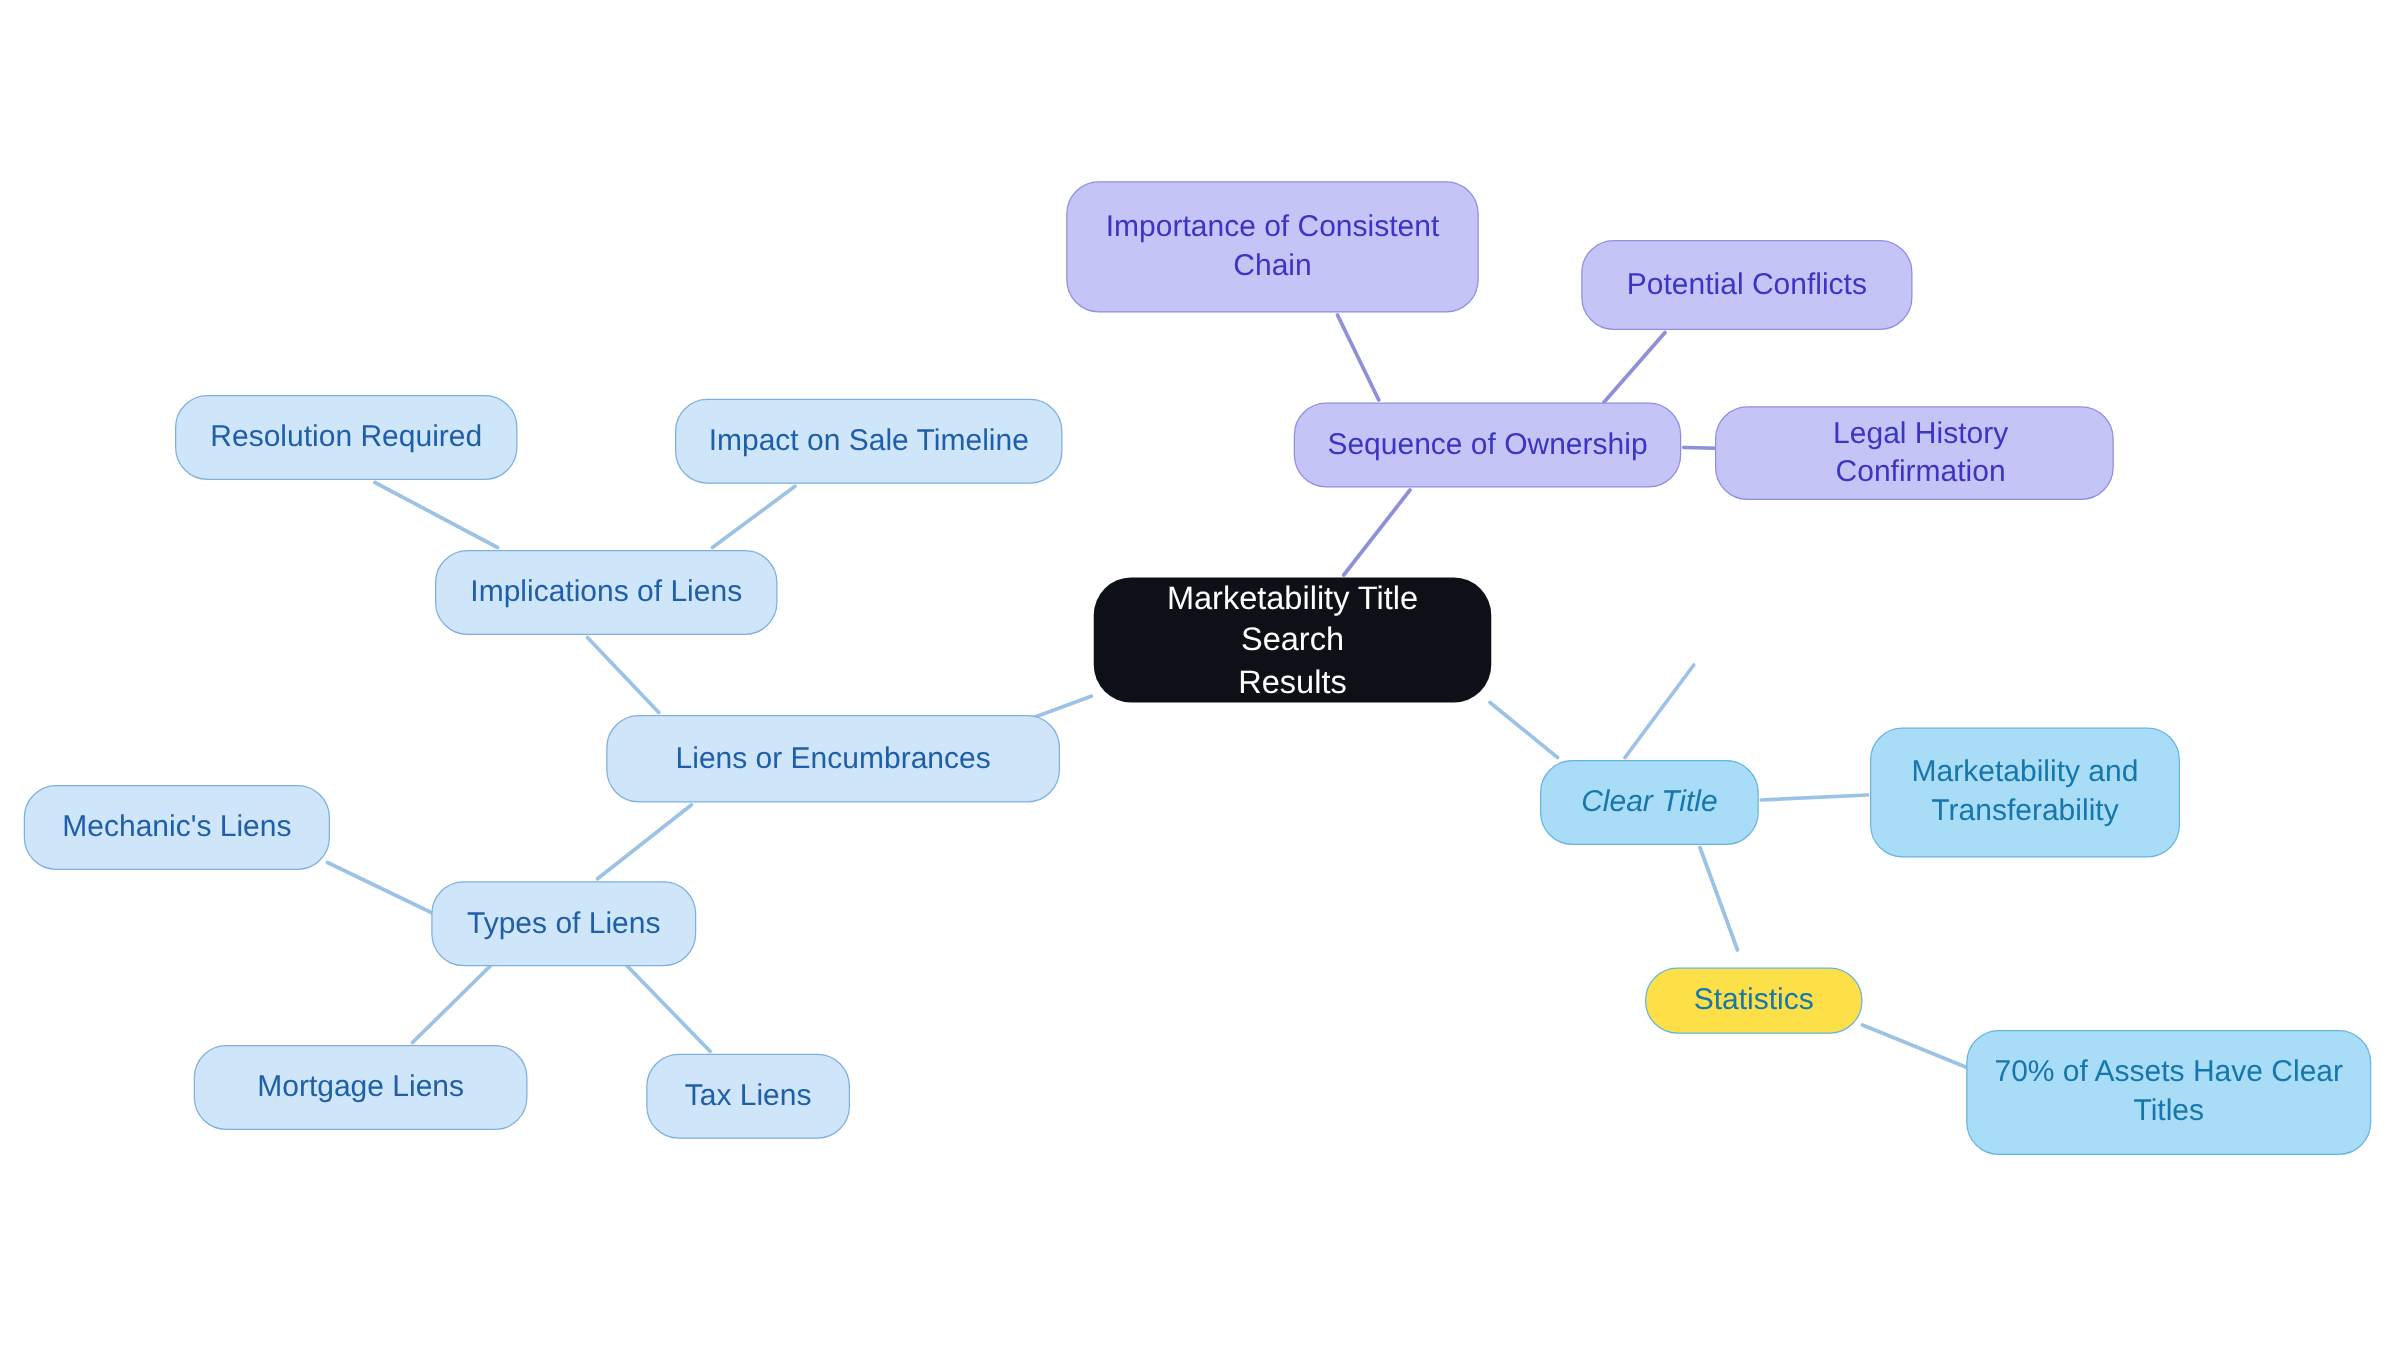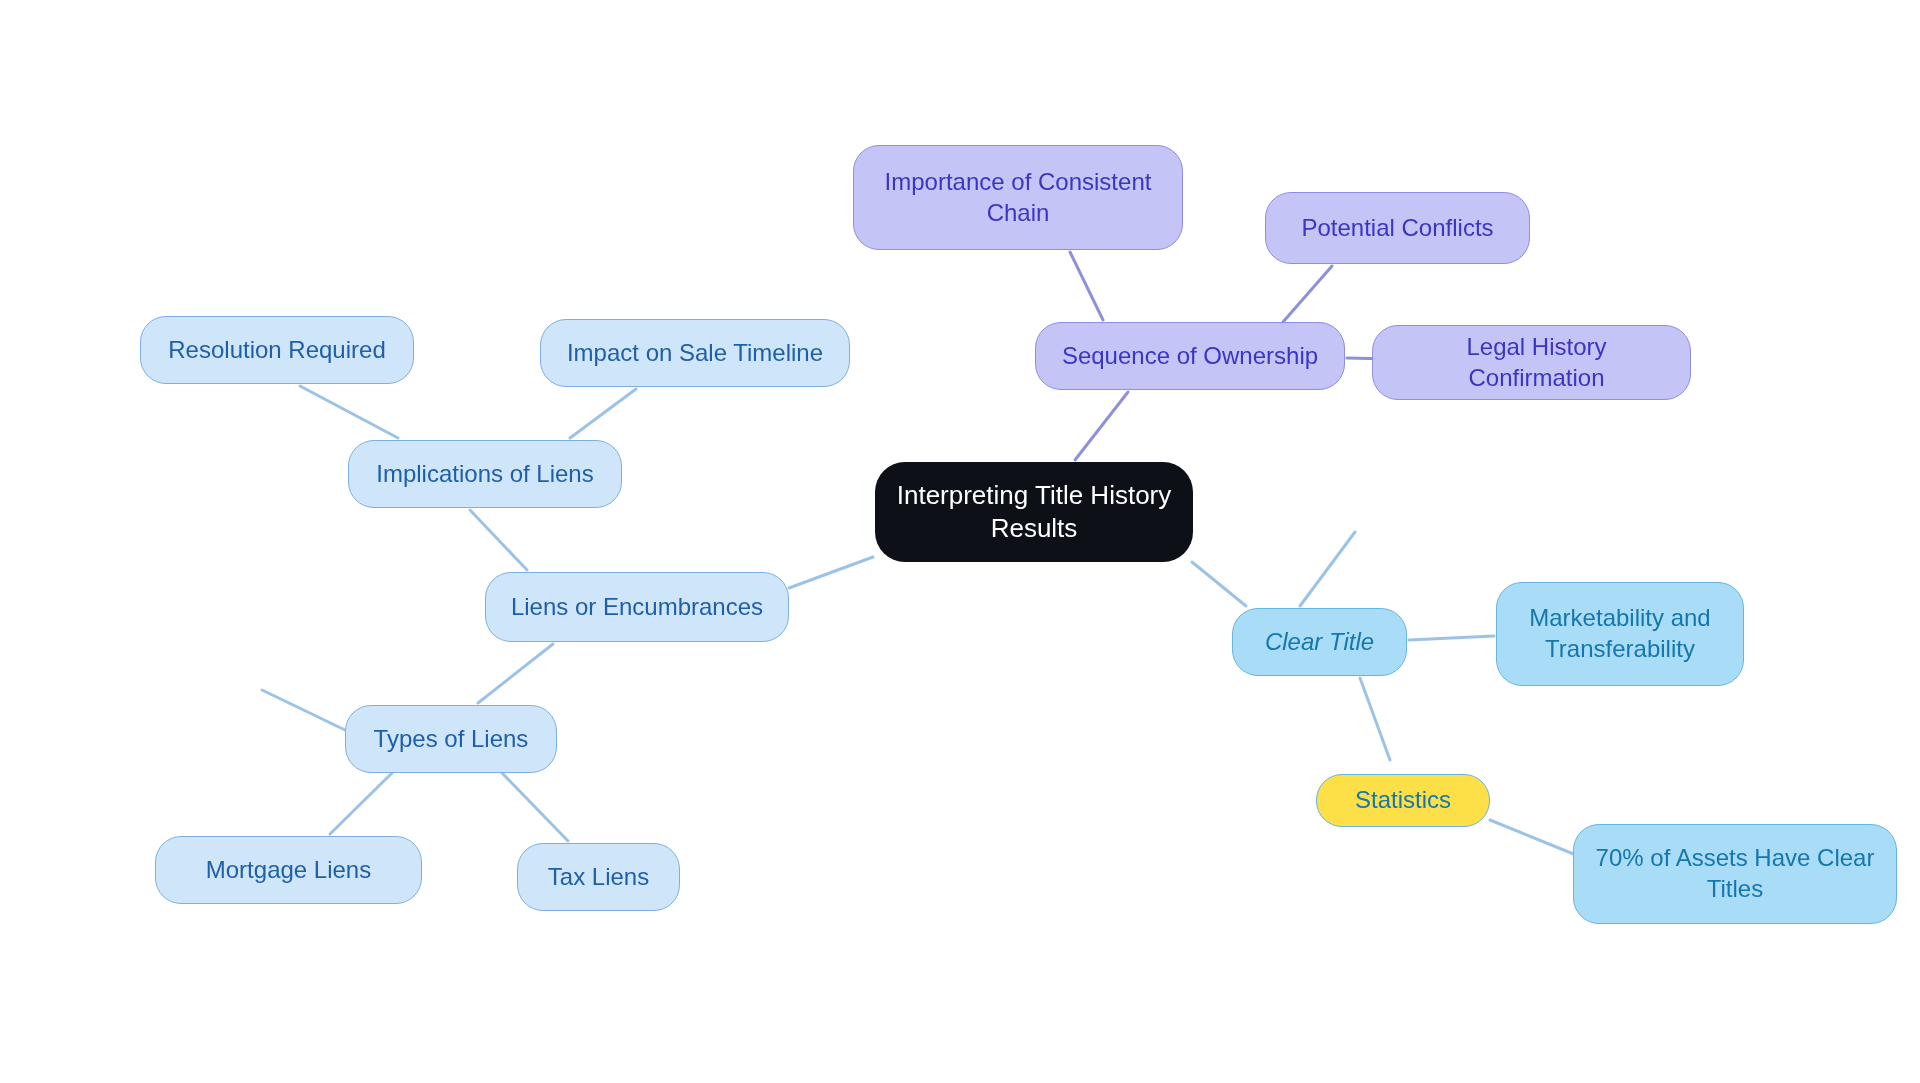--- a/index.html
+++ b/index.html
@@ -67,33 +67,34 @@
       <line x1="1490" y1="820" x2="1576" y2="855" stroke="#9cc3e6" stroke-width="3" stroke-linecap="round"></line>
       <line x1="873" y1="557" x2="789" y2="588" stroke="#9cc3e6" stroke-width="3" stroke-linecap="round"></line>
       <line x1="527" y1="570" x2="470" y2="510" stroke="#9cc3e6" stroke-width="3" stroke-linecap="round"></line>
       <line x1="398" y1="438" x2="300" y2="386" stroke="#9cc3e6" stroke-width="3" stroke-linecap="round"></line>
       <line x1="570" y1="438" x2="636" y2="389" stroke="#9cc3e6" stroke-width="3" stroke-linecap="round"></line>
       <line x1="553" y1="644" x2="478" y2="703" stroke="#9cc3e6" stroke-width="3" stroke-linecap="round"></line>
       <line x1="345" y1="730" x2="262" y2="690" stroke="#9cc3e6" stroke-width="3" stroke-linecap="round"></line>
       <line x1="392" y1="773" x2="330" y2="834" stroke="#9cc3e6" stroke-width="3" stroke-linecap="round"></line>
       <line x1="502" y1="773" x2="568" y2="841" stroke="#9cc3e6" stroke-width="3" stroke-linecap="round"></line>
     </svg>
-<div class="node root" style="left: 875px; top: 462px; width: 318px; height: 100px; background: rgb(13, 17, 23); border-color: rgb(13, 17, 23); color: rgb(255, 255, 255); font-size: 26px;"><span class="node-label">Interpreting Title History
+<div class="node root" style="left: 875px; top: 462px; width: 318px; height: 100px; background: rgb(13, 17, 23); border-color: rgb(13, 17, 23); color: rgb(255, 255, 255); font-size: 26px;"><span class="node-label">Marketability Title Search
 Results</span></div>
     <div class="node" style="left: 1035px; top: 322px; width: 310px; height: 68px; background: rgb(197, 196, 247); border-color: rgb(143, 142, 224); color: rgb(59, 53, 196); font-size: 24px;"><span class="node-label">Sequence of Ownership</span></div>
     <div class="node" style="left: 853px; top: 145px; width: 330px; height: 105px; background: rgb(197, 196, 247); border-color: rgb(143, 142, 224); color: rgb(59, 53, 196); font-size: 24px;"><span class="node-label">Importance of Consistent
 Chain</span></div>
     <div class="node" style="left: 1265px; top: 192px; width: 265px; height: 72px; background: rgb(197, 196, 247); border-color: rgb(143, 142, 224); color: rgb(59, 53, 196); font-size: 24px;"><span class="node-label">Potential Conflicts</span></div>
     <div class="node" style="left: 1372px; top: 325px; width: 319px; height: 75px; background: rgb(197, 196, 247); border-color: rgb(143, 142, 224); color: rgb(59, 53, 196); font-size: 24px; padding-left: 24px;"><span class="node-label">Legal History Confirmation</span></div>
     <div class="node" style="left: 1232px; top: 608px; width: 175px; height: 68px; background: rgb(169, 220, 247); border-color: rgb(104, 181, 224); color: rgb(21, 119, 172); font-size: 24px; font-style: italic;"><span class="node-label">Clear Title</span></div>
     <div class="node" style="left: 1496px; top: 582px; width: 248px; height: 104px; background: rgb(169, 220, 247); border-color: rgb(104, 181, 224); color: rgb(21, 119, 172); font-size: 24px;"><span class="node-label">Marketability and
 Transferability</span></div>
     <div class="node" style="left: 1316px; top: 762px; width: 174px; height: 53px; background: #fde047; border-color: rgb(104, 181, 224); color: rgb(21, 119, 172); font-size: 24px; margin-top: 12px;"><span class="node-label">Statistics</span></div>
     <div class="node" style="left: 1573px; top: 824px; width: 324px; height: 100px; background: rgb(169, 220, 247); border-color: rgb(104, 181, 224); color: rgb(21, 119, 172); font-size: 24px;"><span class="node-label">70% of Assets Have Clear
 Titles</span></div>
-    <div class="node" style="left: 485px; top: 572px; width: 304px; height: 70px; background: rgb(207, 229, 250); border-color: rgb(127, 176, 221); color: rgb(31, 95, 168); font-size: 24px;"><span class="node-label">Liens or Encumbrances</span></div>
+    <div class="node" style="left: 485px; top: 572px; width: 363px; height: 70px; background: rgb(207, 229, 250); border-color: rgb(127, 176, 221); color: rgb(31, 95, 168); font-size: 24px;"><span class="node-label">Liens or Encumbrances</span></div>
     <div class="node" style="left: 348px; top: 440px; width: 274px; height: 68px; background: rgb(207, 229, 250); border-color: rgb(127, 176, 221); color: rgb(31, 95, 168); font-size: 24px;"><span class="node-label">Implications of Liens</span></div>
     <div class="node" style="left: 140px; top: 316px; width: 274px; height: 68px; background: rgb(207, 229, 250); border-color: rgb(127, 176, 221); color: rgb(31, 95, 168); font-size: 24px;"><span class="node-label">Resolution Required</span></div>
     <div class="node" style="left: 540px; top: 319px; width: 310px; height: 68px; background: rgb(207, 229, 250); border-color: rgb(127, 176, 221); color: rgb(31, 95, 168); font-size: 24px;"><span class="node-label">Impact on Sale Timeline</span></div>
     <div class="node" style="left: 345px; top: 705px; width: 212px; height: 68px; background: rgb(207, 229, 250); border-color: rgb(127, 176, 221); color: rgb(31, 95, 168); font-size: 24px;"><span class="node-label">Types of Liens</span></div>
+    <div class="node" style="left: 19px; top: 628px; width: 245px; height: 68px; background: rgb(207, 229, 250); border-color: rgb(127, 176, 221); color: rgb(31, 95, 168); font-size: 24px;"><span class="node-label">Mechanic's Liens</span></div>
     <div class="node" style="left: 155px; top: 836px; width: 267px; height: 68px; background: rgb(207, 229, 250); border-color: rgb(127, 176, 221); color: rgb(31, 95, 168); font-size: 24px; justify-content: center;"><span class="node-label">Mortgage Liens</span></div>
     <div class="node" style="left: 517px; top: 843px; width: 163px; height: 68px; background: rgb(207, 229, 250); border-color: rgb(127, 176, 221); color: rgb(31, 95, 168); font-size: 24px;"><span class="node-label">Tax Liens</span></div>
   </div>
 
 </body></html>

